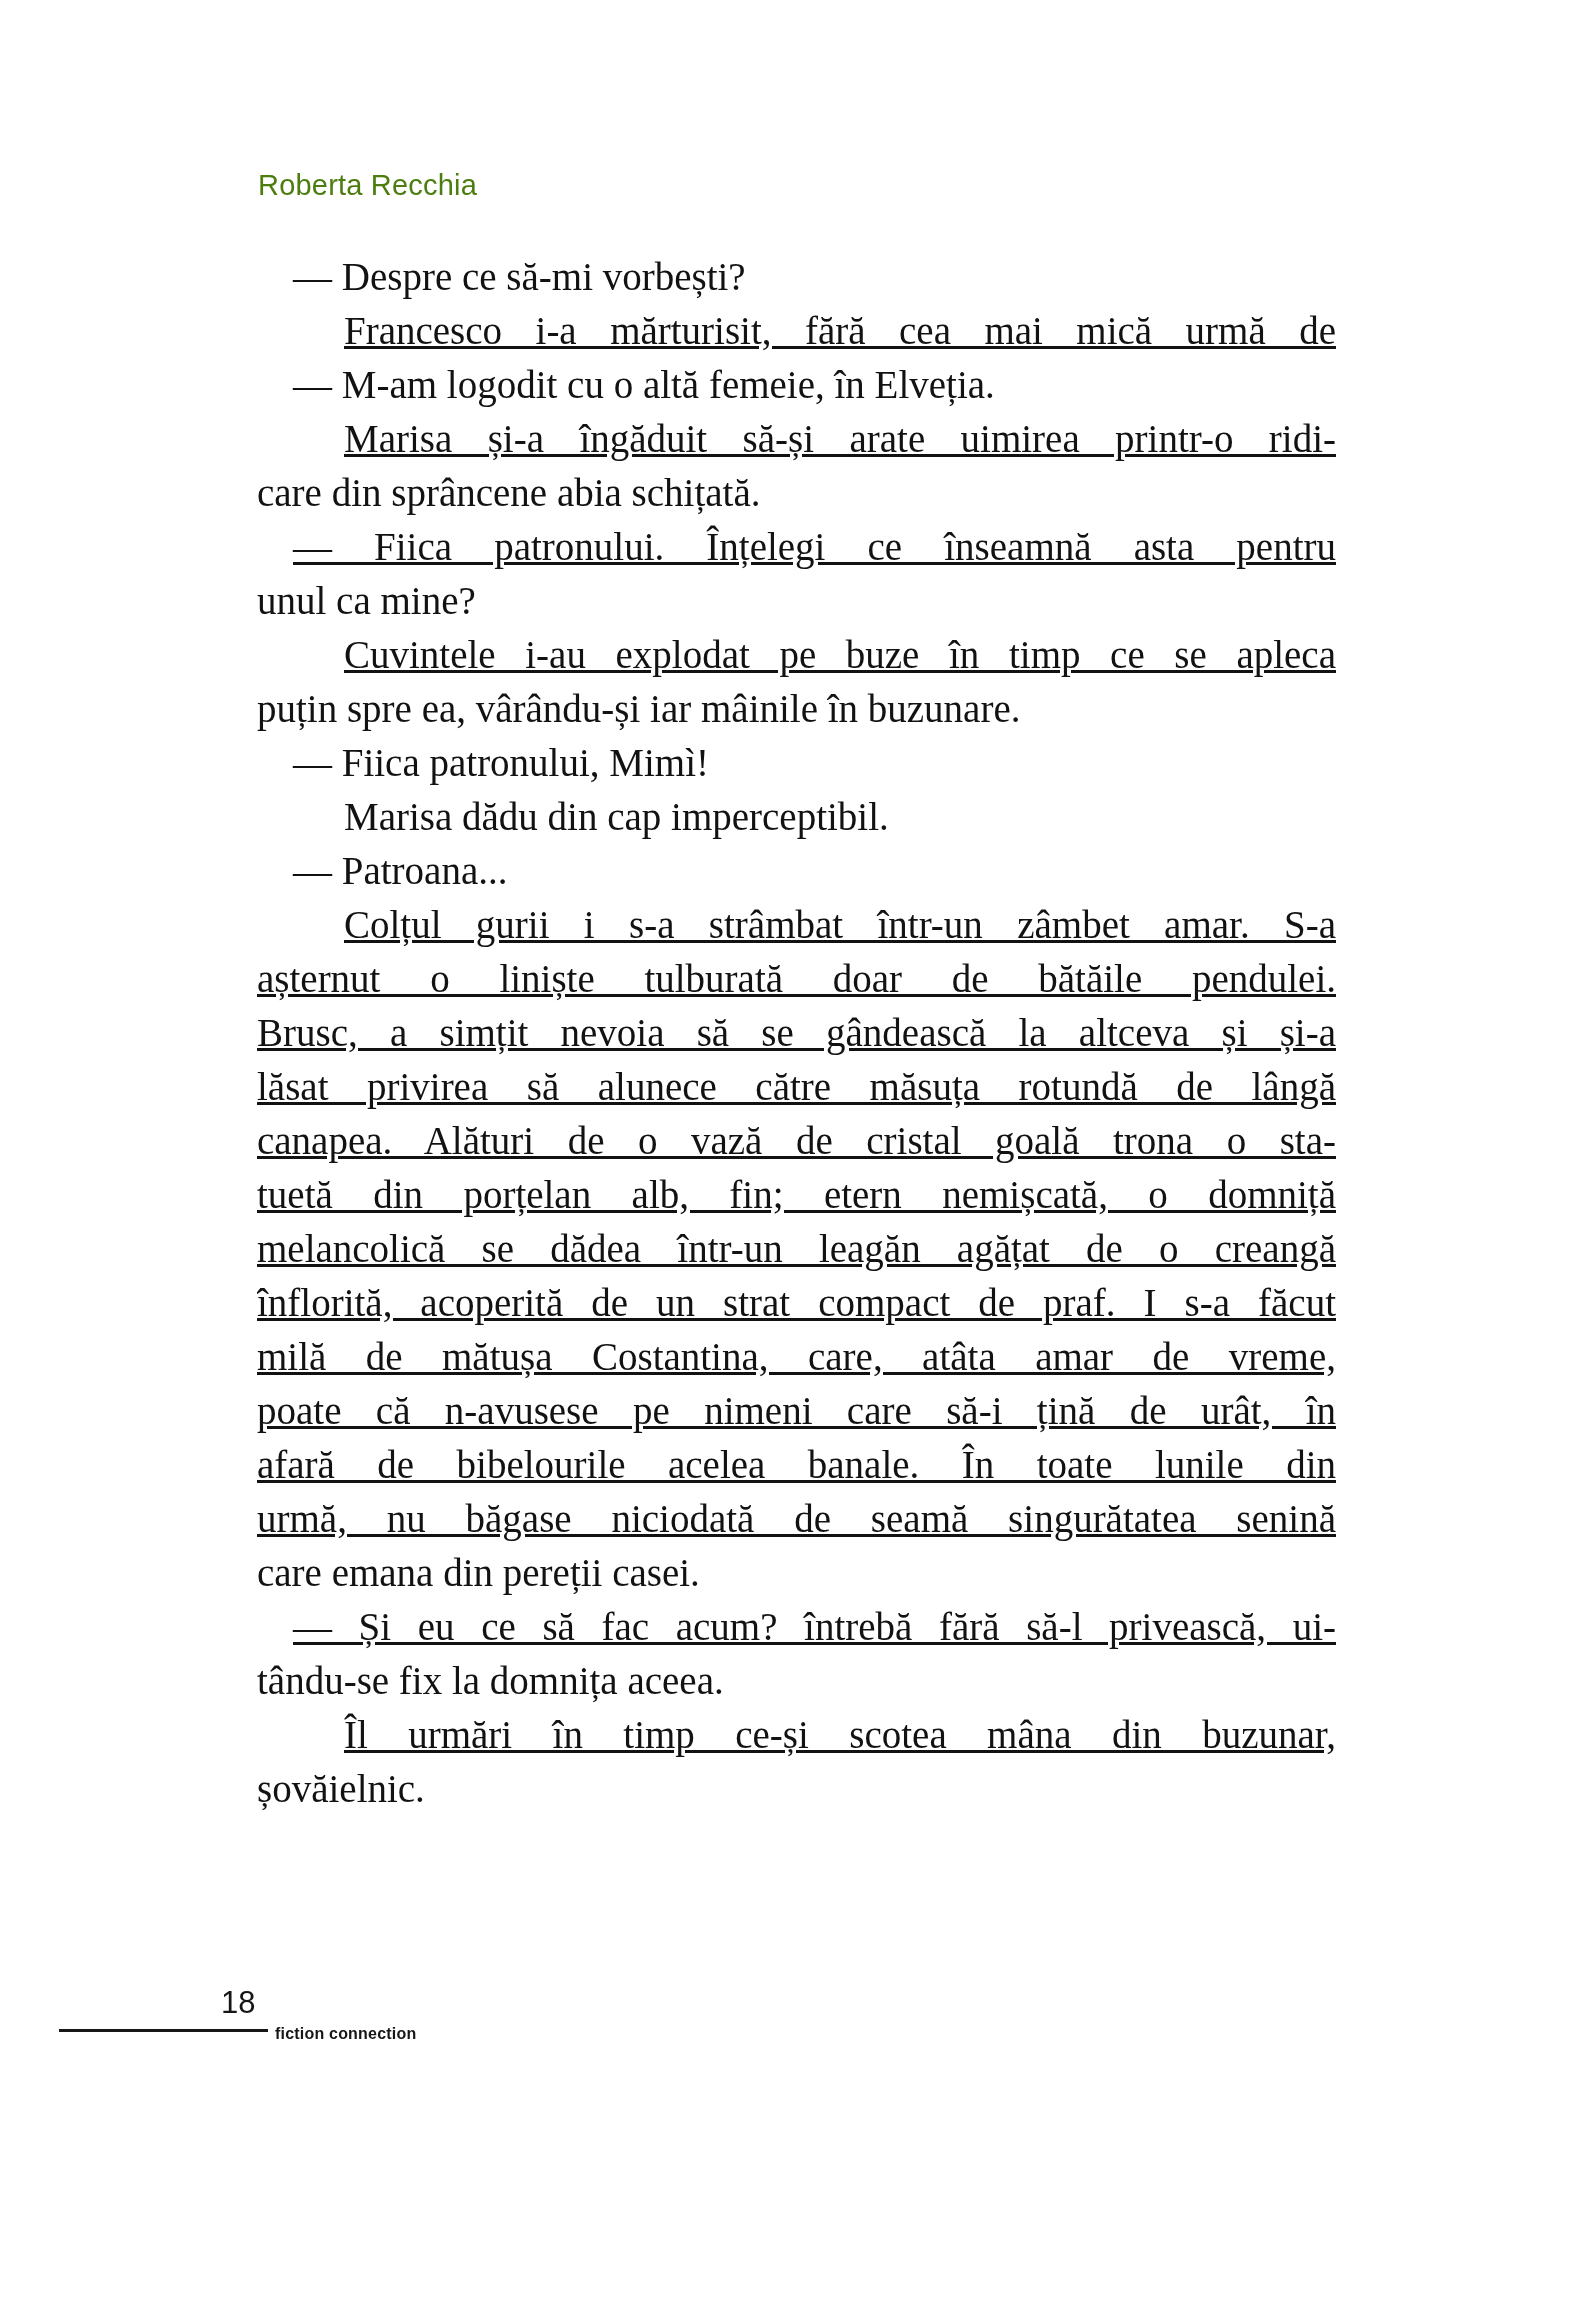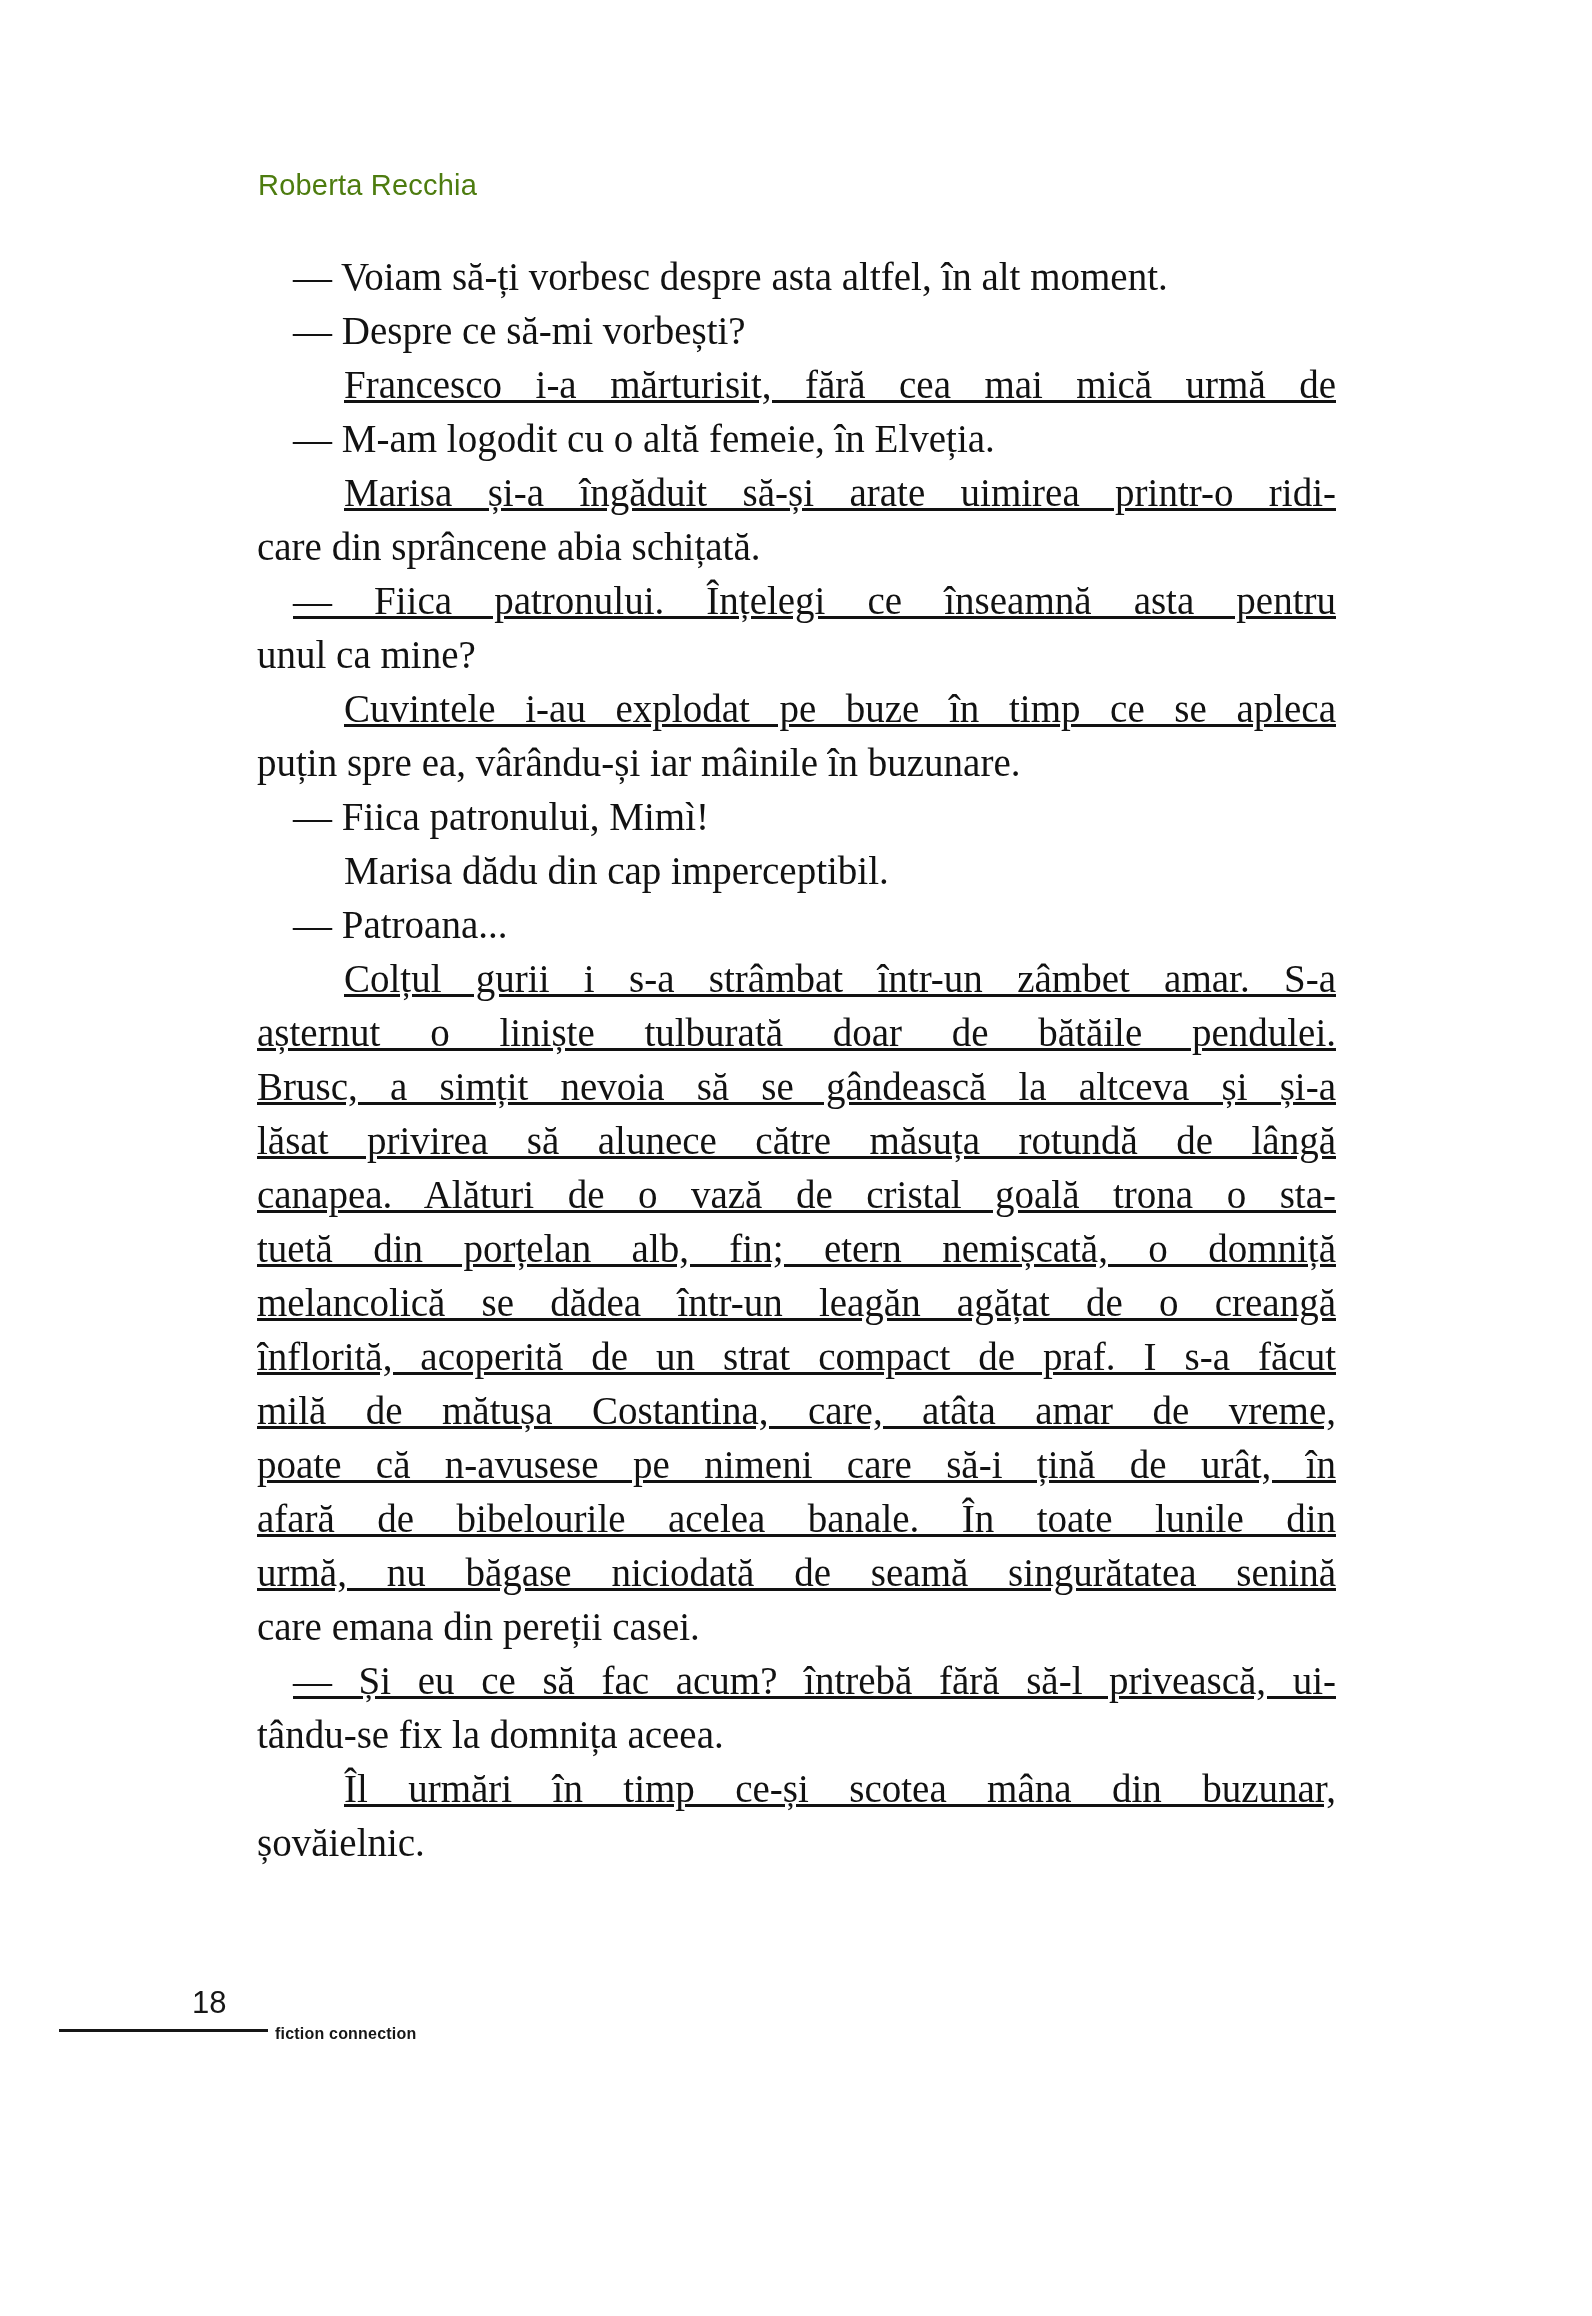--- a/index.html
+++ b/index.html
@@ -37,21 +37,21 @@
     white-space: normal;
     hyphens: none;
   }
   .line.just { text-align: justify; text-align-last: justify; text-decoration: underline; }
   .line.endline { text-align: left; text-align-last: left; }
   .line.dlg { padding-left: 36px; }
   .line.par { padding-left: 87px; }
   .line.flush { padding-left: 0; }
   .page-number {
     position: absolute;
-    left: 192px;
+    left: 221px;
     top: 1986px;
     font-family: "Liberation Sans", sans-serif;
     font-size: 31px;
     line-height: 33px;
     color: #161616;
   }
   .footer-rule {
     position: absolute;
     left: 59px;
     top: 2029px;
@@ -71,21 +71,20 @@
     letter-spacing: 0.2px;
     white-space: nowrap;
   }
 </style>
 </head>
 <body>
 
 <div class="running-header">Roberta Recchia</div>
 
 <div class="text-block">
-    <div class="line dlg endline">— Voiam să-ți vorbesc despre asta altfel, în alt moment.</div>
     <div class="line dlg endline">— Despre ce să-mi vorbești?</div>
     <div class="line par just">Francesco i-a mărturisit, fără cea mai mică urmă de</div>
     <div class="line dlg endline">— M-am logodit cu o altă femeie, în Elveția.</div>
     <div class="line par just">Marisa și-a îngăduit să-și arate uimirea printr-o ridi-</div>
     <div class="line flush endline">care din sprâncene abia schițată.</div>
     <div class="line dlg just">— Fiica patronului. Înțelegi ce înseamnă asta pentru</div>
     <div class="line flush endline">unul ca mine?</div>
     <div class="line par just">Cuvintele i-au explodat pe buze în timp ce se apleca</div>
     <div class="line flush endline">puțin spre ea, vârându-și iar mâinile în buzunare.</div>
     <div class="line dlg endline">— Fiica patronului, Mimì!</div>

